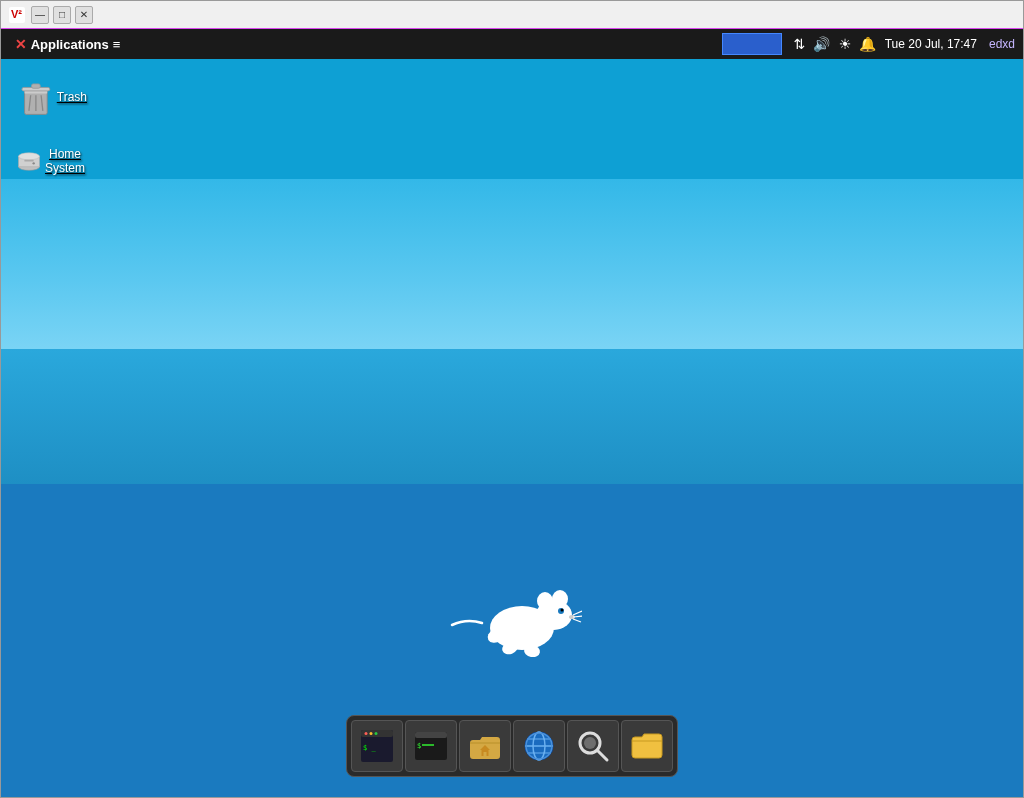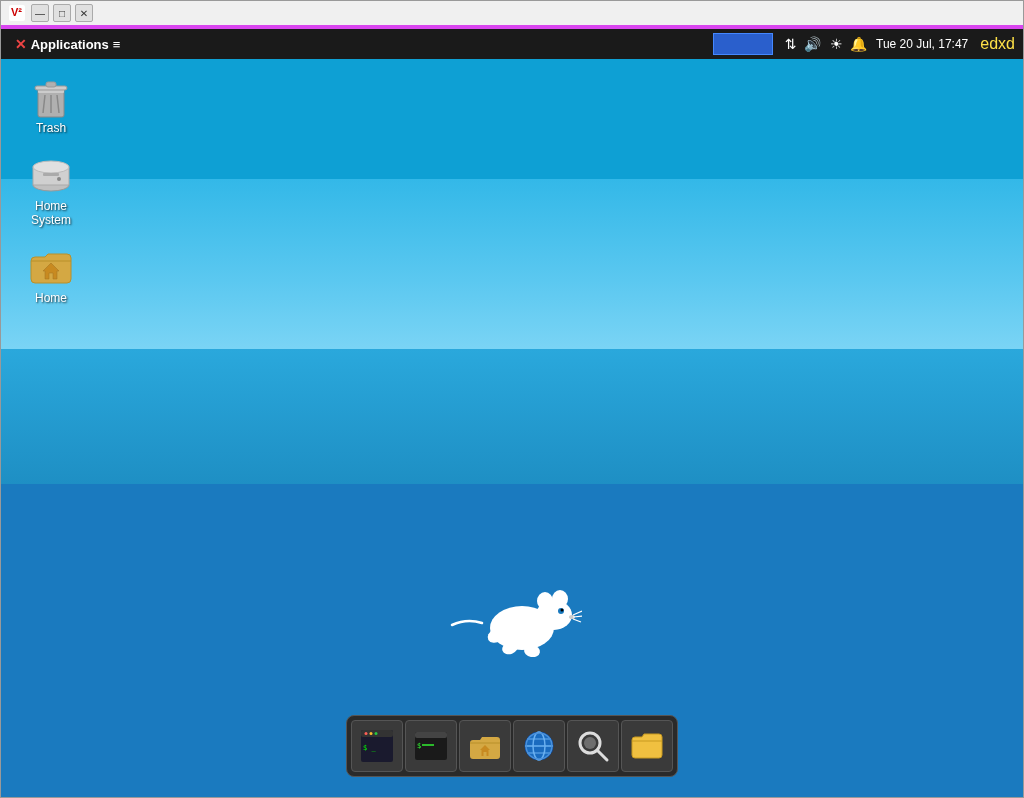--- a/index.html
+++ b/index.html
@@ -22,21 +22,21 @@
 
     
     .title-bar {
       height: 28px;
       background: #f0f0f0;
       display: flex;
       align-items: center;
       padding: 0 8px;
       gap: 6px;
       flex-shrink: 0;
-      border-bottom: 4px solid #d946ef;
+      border-bottom: 1px solid #d946ef;
     }
     .title-bar-icon {
       width: 16px;
       height: 16px;
       flex-shrink: 0;
     }
     .title-bar-text {
       font-size: 12px;
       color: #111;
       flex: 1;
@@ -110,22 +110,22 @@
     }
     .taskbar-icon {
       font-size: 14px;
       cursor: pointer;
     }
     .taskbar-datetime {
       font-size: 12px;
       color: white;
     }
     .taskbar-user {
-      font-size: 16px;
-      color: #fde047;
+      font-size: 12px;
+      color: #c4b5fd;
       padding-left: 4px;
     }
 
     
     .desktop-bg {
       flex: 1;
       position: relative;
       overflow: hidden;
     }
 
@@ -164,26 +164,27 @@
       position: absolute;
       top: 10px;
       left: 10px;
       display: flex;
       flex-direction: column;
       gap: 8px;
       z-index: 5;
     }
     .desktop-icon {
       display: flex;
-      flex-direction: column;
+      flex-direction: row;
       align-items: center;
       width: 80px;
       cursor: pointer;
       padding: 4px;
       border-radius: 4px;
+      text-decoration: underline;
     }
     .icon-label {
       font-size: 12px;
       color: white;
       text-align: center;
       text-shadow: 1px 1px 2px rgba(0,0,0,0.8);
     }
 
     
     .trash-icon-svg, .filesystem-icon-svg, .home-icon-svg {
@@ -301,31 +302,20 @@
             <ellipse cx="24" cy="34" rx="18" ry="6" fill="#c0c0c0" stroke="#999" stroke-width="1"></ellipse>
             <rect x="6" y="16" width="36" height="18" fill="#d0d0d0" stroke="#aaa" stroke-width="1"></rect>
             <ellipse cx="24" cy="16" rx="18" ry="6" fill="#e0e0e0" stroke="#bbb" stroke-width="1"></ellipse>
 
             <rect x="16" y="22" width="16" height="3" rx="1" fill="#aaa"></rect>
             <circle cx="32" cy="28" r="2" fill="#888"></circle>
           </svg>
           <span class="icon-label">Home System</span>
         </div>
 
-        <div class="desktop-icon">
-          <svg class="home-icon-svg" viewBox="0 0 48 48">
-
-            <path d="M4 18 Q4 14 8 14 L18 14 L21 11 L40 11 Q44 11 44 15 L44 36 Q44 40 40 40 L8 40 Q4 40 4 36 Z" fill="#d4a843" stroke="#b8902a" stroke-width="1"></path>
-
-            <path d="M4 18 L44 18" stroke="#b8902a" stroke-width="1" fill="none"></path>
-
-            <path d="M24 20 L16 28 L18 28 L18 36 L22 36 L22 30 L26 30 L26 36 L30 36 L30 28 L32 28 Z" fill="#c88a20" stroke="#a07020" stroke-width="0.5"></path>
-          </svg>
-          <span class="icon-label">Home</span>
-        </div>
 
       </div>
 
       <div class="mouse-mascot">
         <svg width="140" height="100" viewBox="0 0 140 100">
 
           <path d="M10 62 Q25 55 40 60" stroke="white" stroke-width="2.5" fill="none" stroke-linecap="round"></path>
 
           <ellipse cx="80" cy="65" rx="32" ry="22" fill="white"></ellipse>
 

